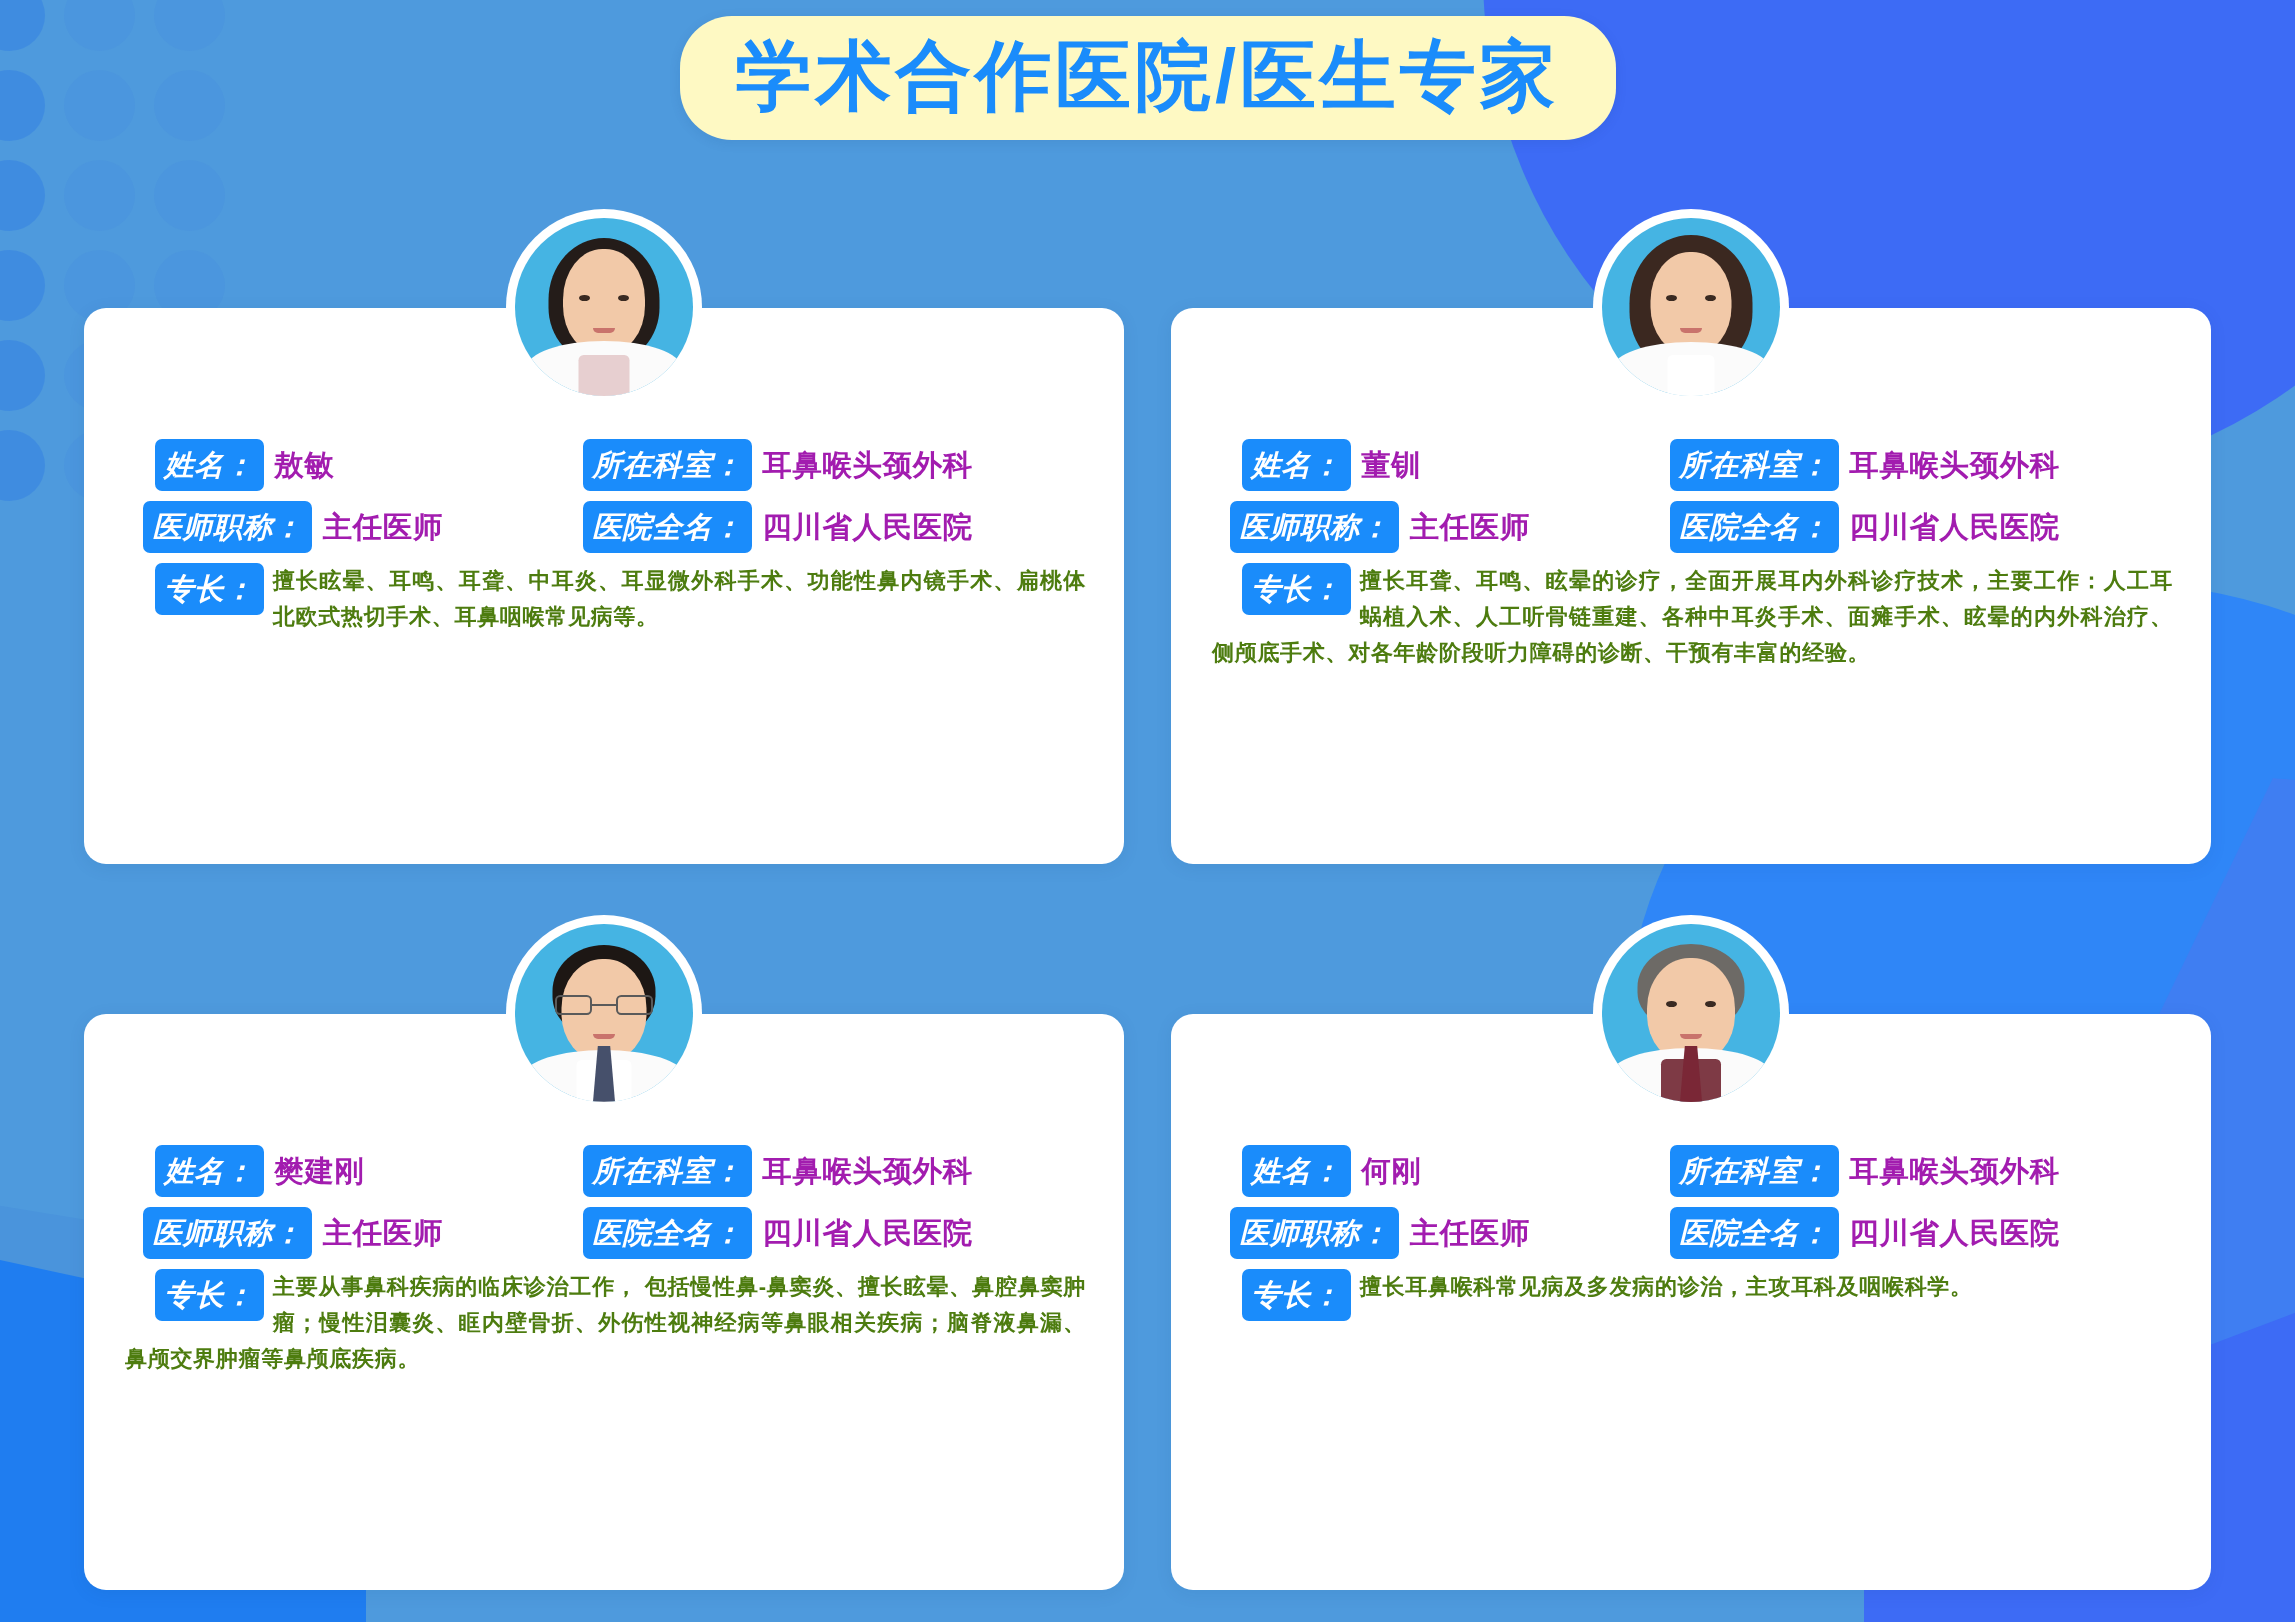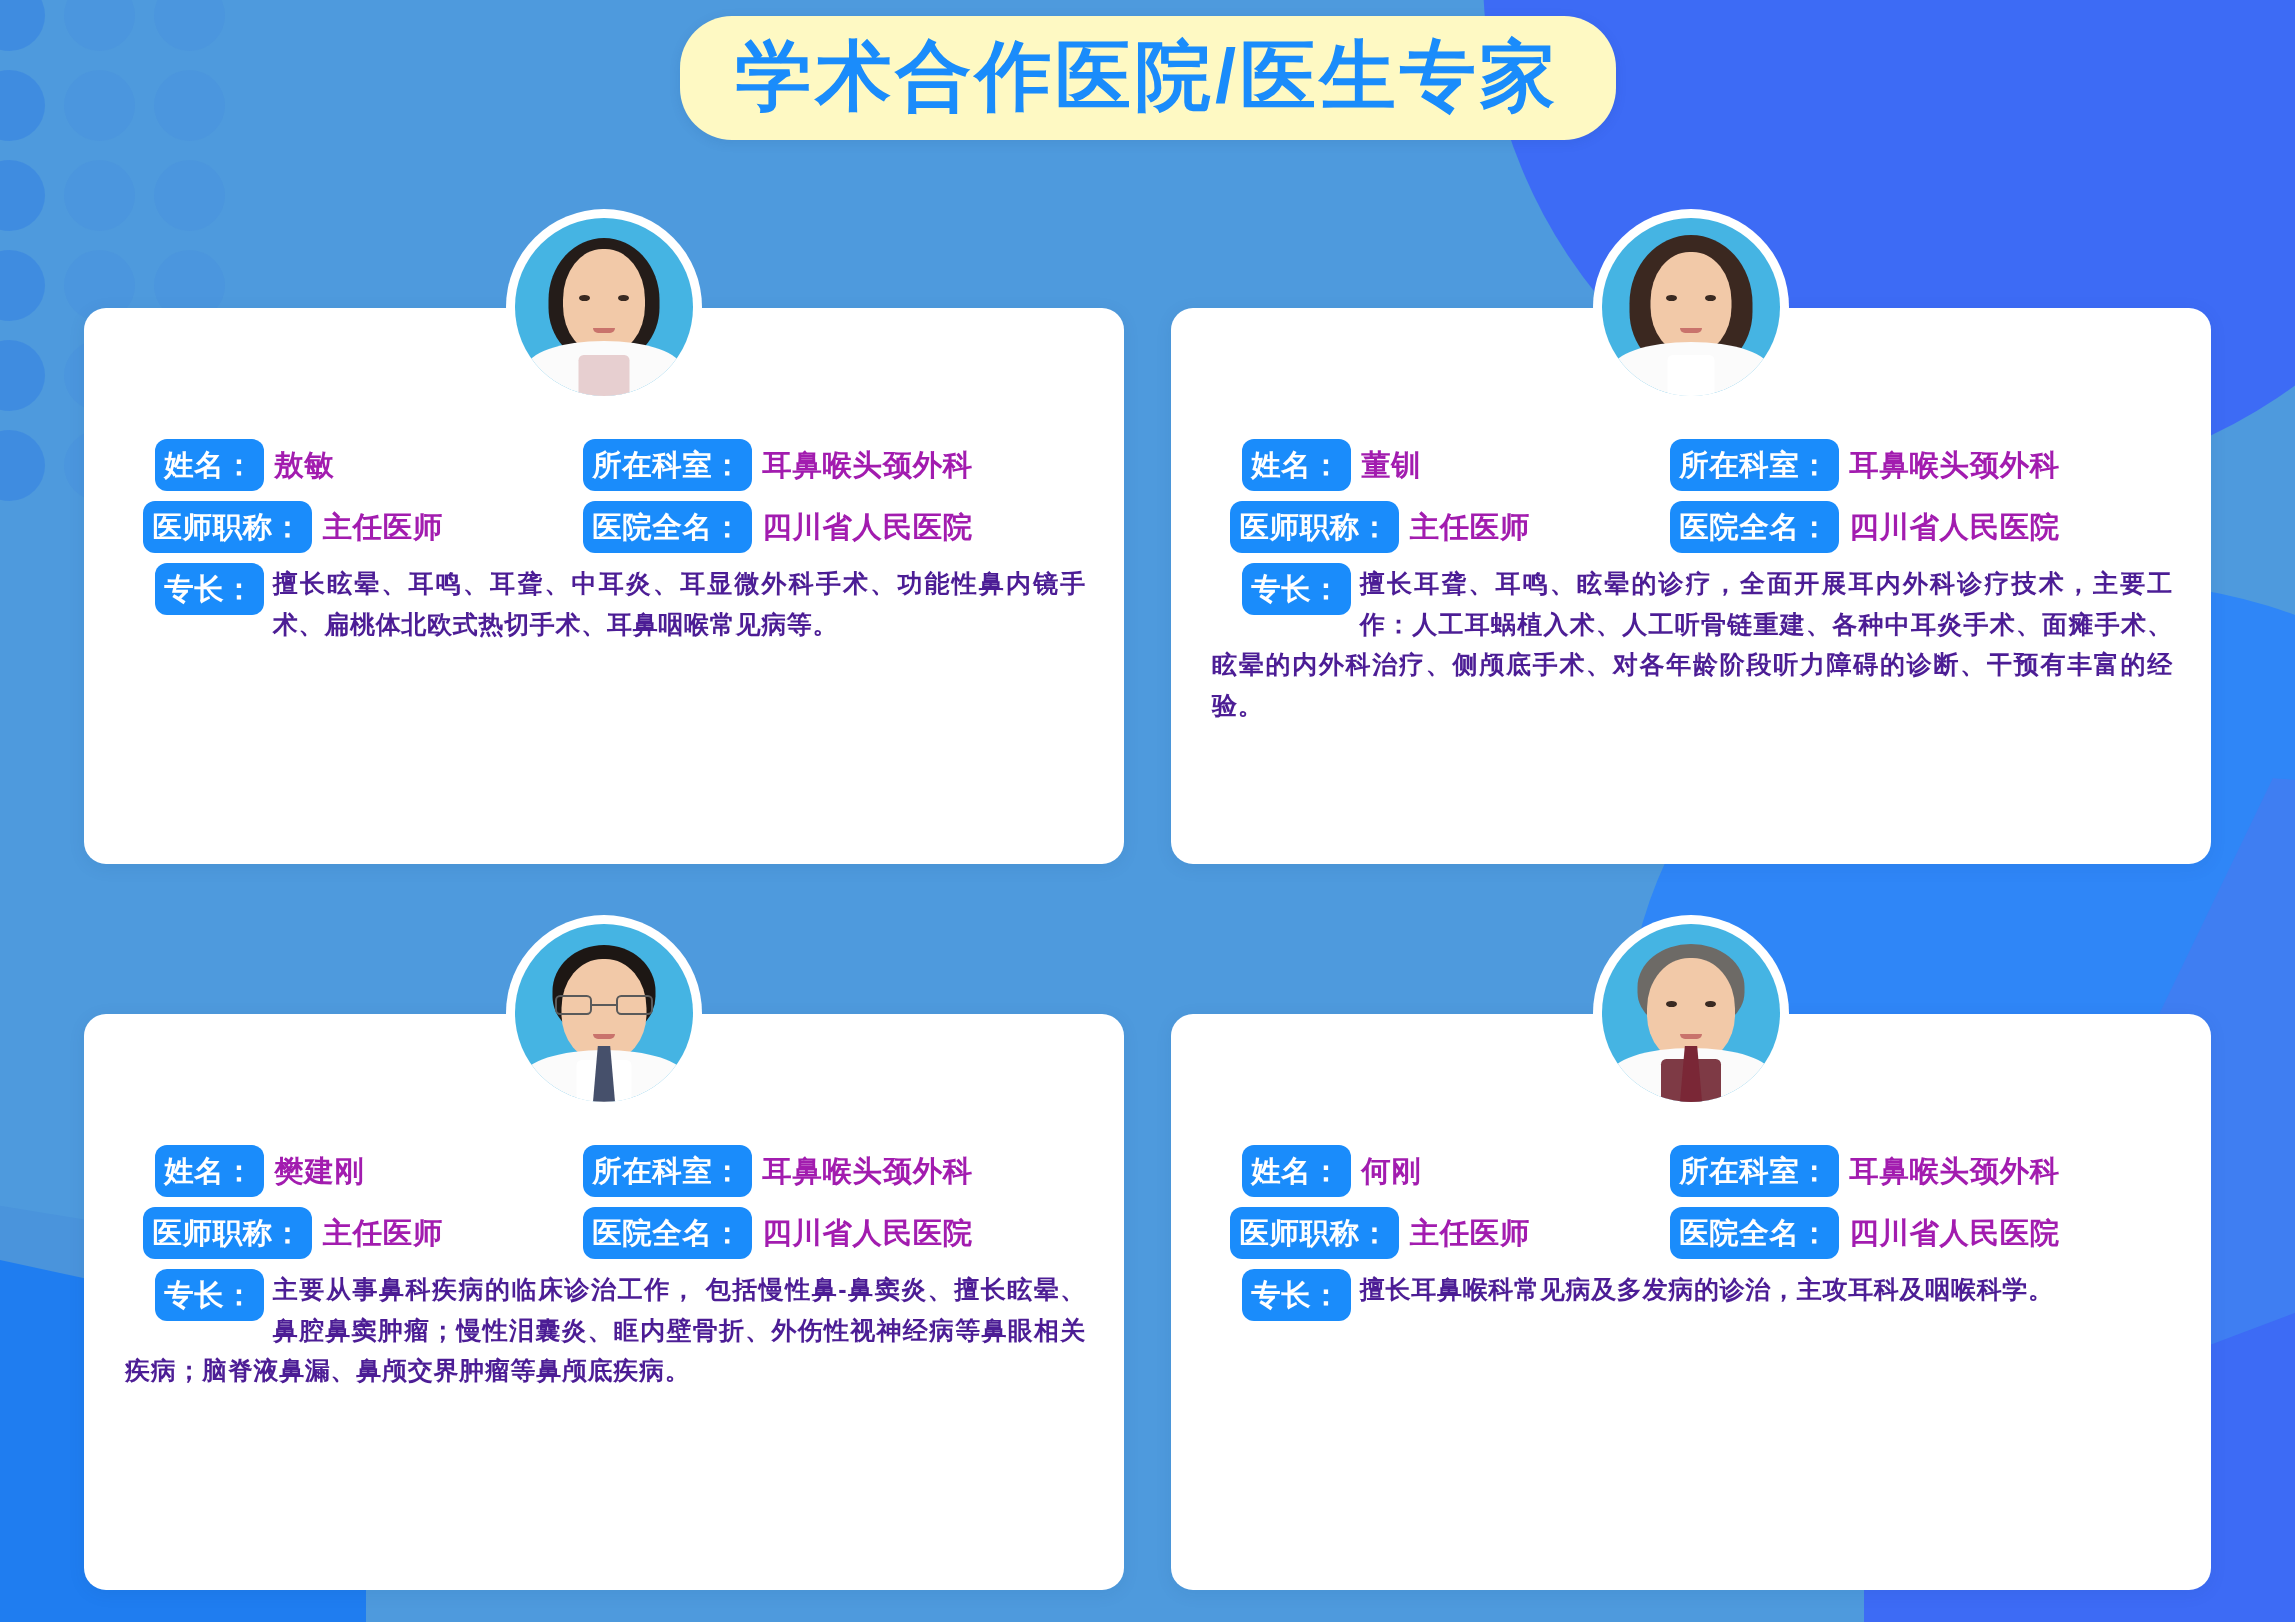--- a/index.html
+++ b/index.html
@@ -112,33 +112,33 @@
     position:absolute;left:0;right:0;top:131px;
     padding:0 38px 0 41px;box-sizing:border-box;
   }
 
   .row{display:flex;align-items:center;margin-bottom:10.5px;}
   .col{display:flex;align-items:center;}
   .col.left{width:458px;}
   .col.right{flex:1;}
 
   .tag{
-    background:#1a8cfb;color:#fff;border-radius:12px;
+    background:#1a8cfb;color:#fff;border-radius:7px;
     font-size:29.4px;font-weight:bold;line-height:1;
-    padding:10.5px 9.2px 11.8px;white-space:nowrap;letter-spacing:0.7px;
+    padding:10.5px 9.2px 11.8px;white-space:nowrap;letter-spacing:0.7px;font-style:italic;
   }
   .val{
     color:#a21caf;font-size:29.4px;font-weight:bold;line-height:1;
     margin-left:10.5px;white-space:nowrap;letter-spacing:0.7px;
   }
 
   .spec{margin-top:2.6px;}
   .spec .tag{float:left;margin:0 9.2px 2.6px 30px;}
   .spec p{
-    margin:0;color:#4c1d95;font-size:25px;font-weight:bold;
+    margin:0;color:#4d7c0f;font-size:22px;font-weight:bold;
     line-height:1.62;text-align:justify;letter-spacing:0.7px;
   }
 
   
   .row.r1 .col.left .tag{margin-left:30px;}
   .row.r2 .col.left .tag{margin-left:18.3px;}
 </style>
 </head>
 <body>
 

